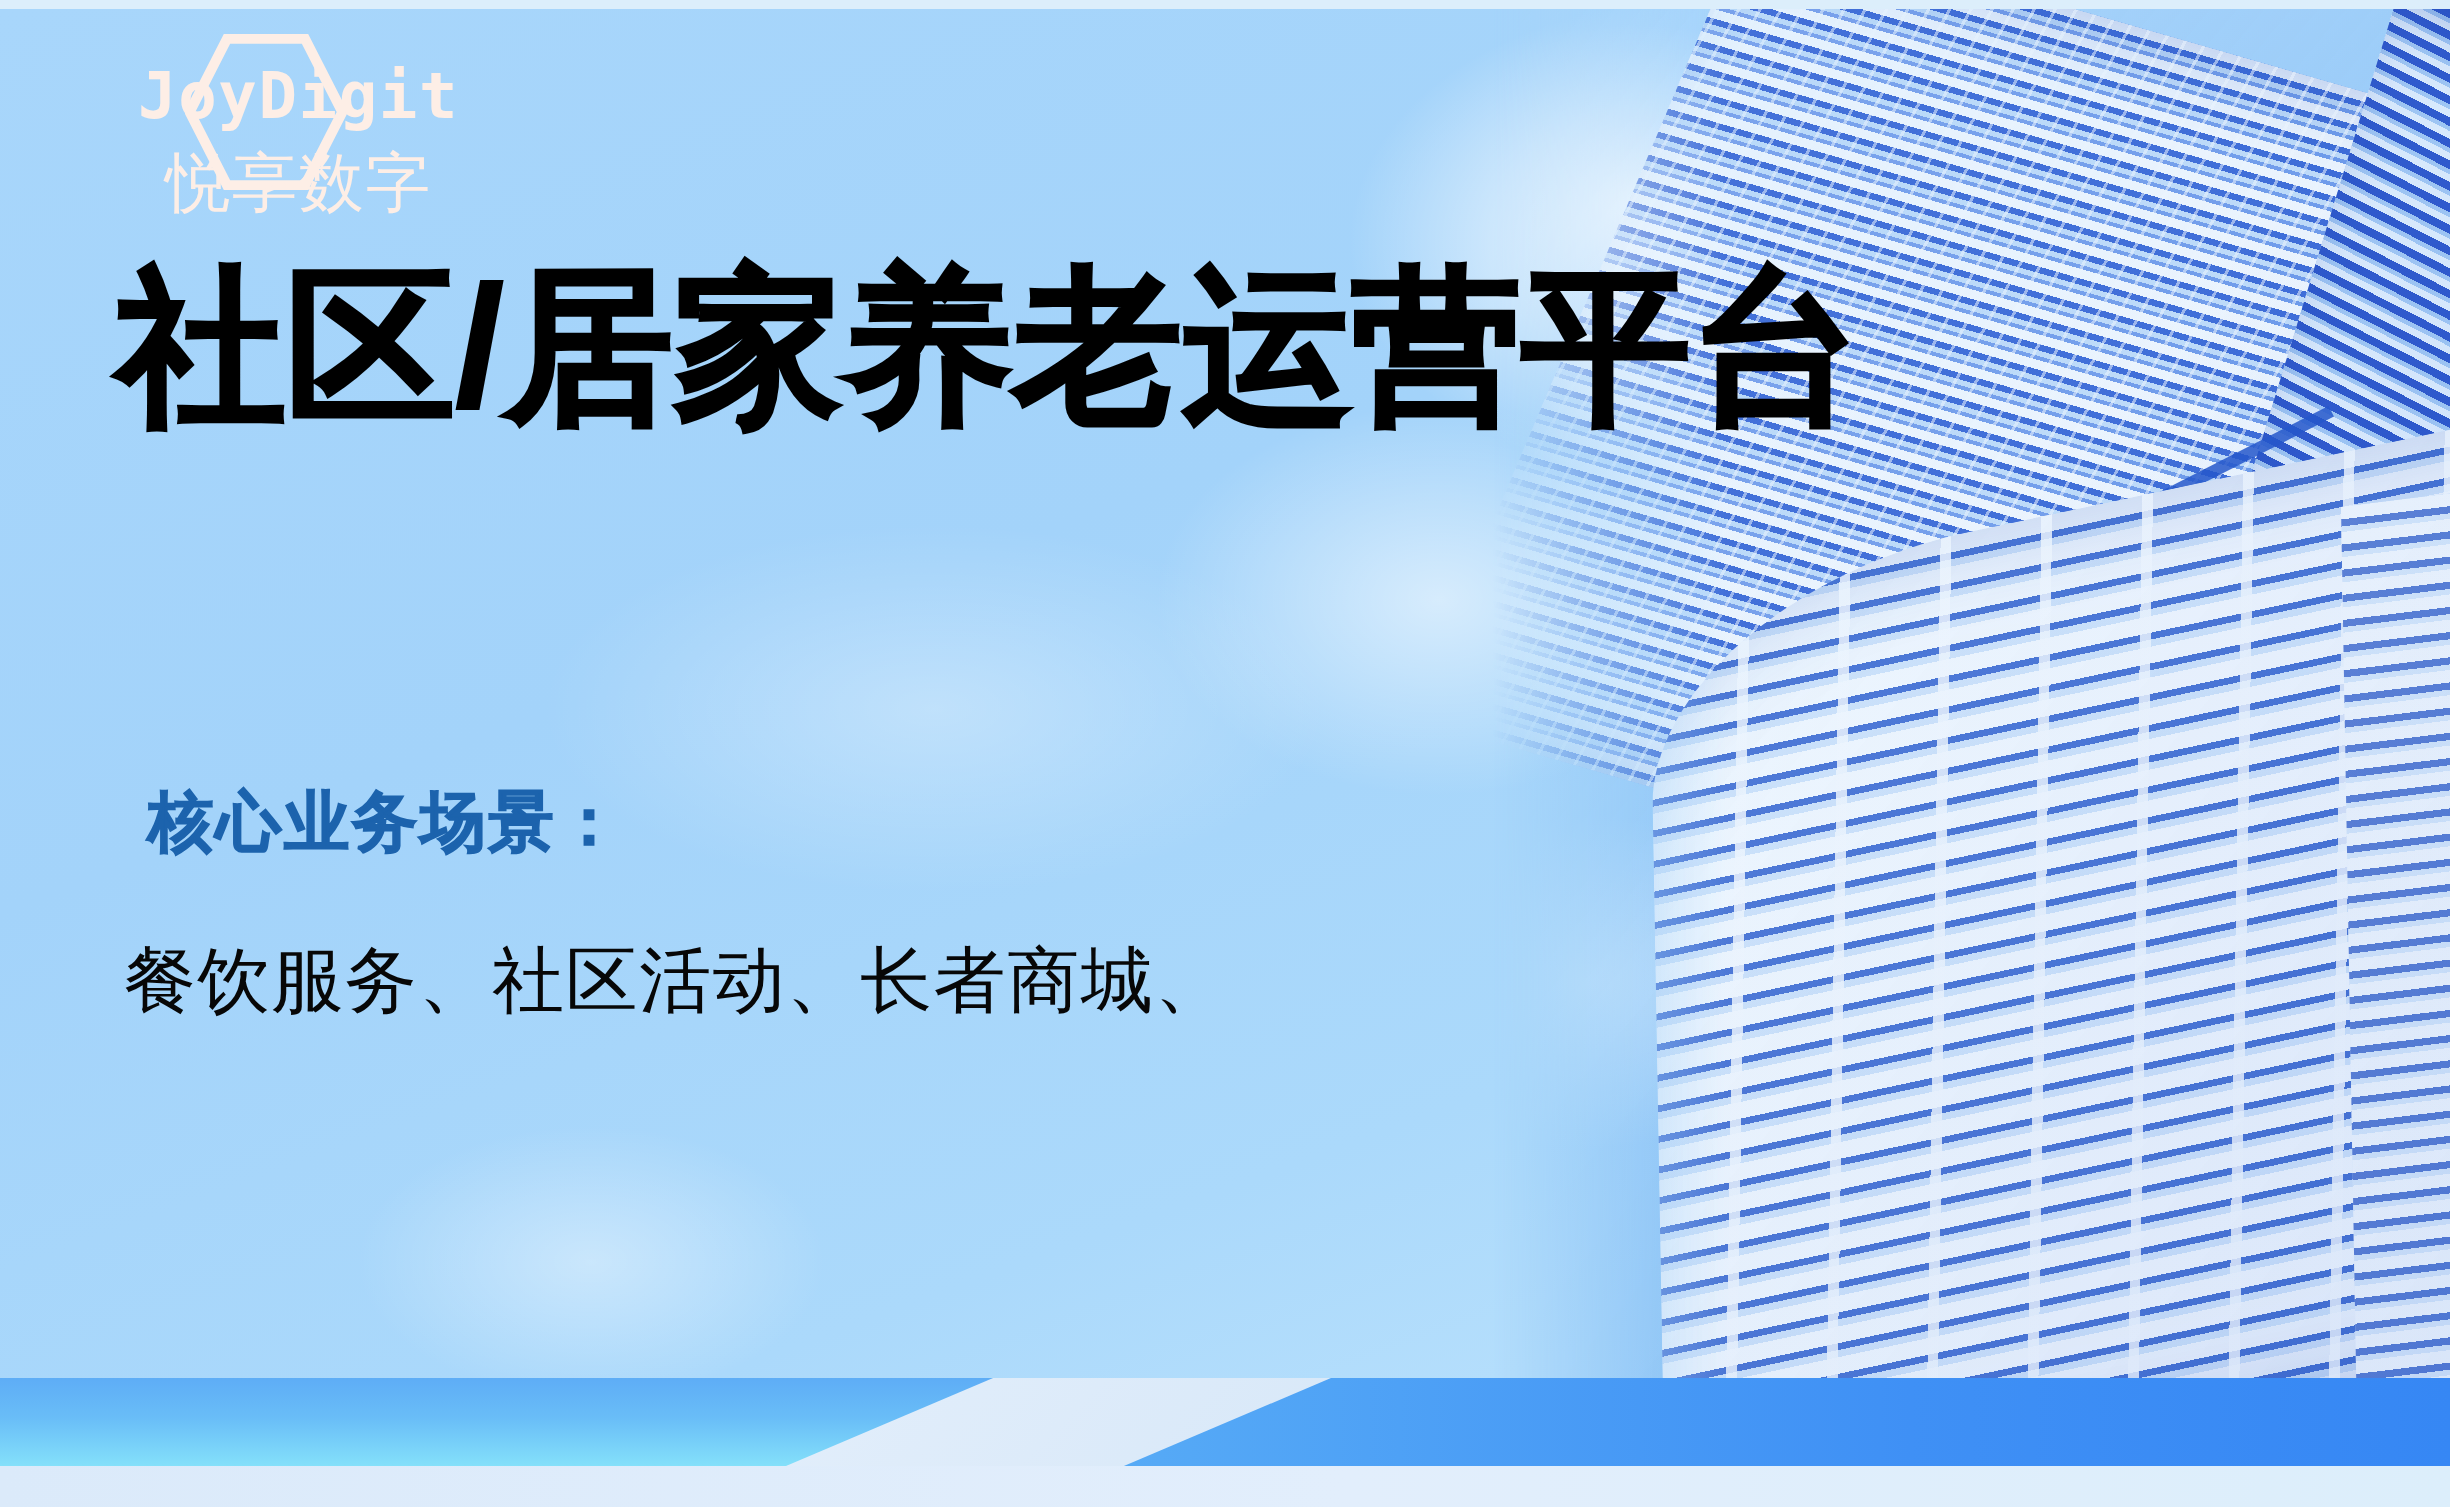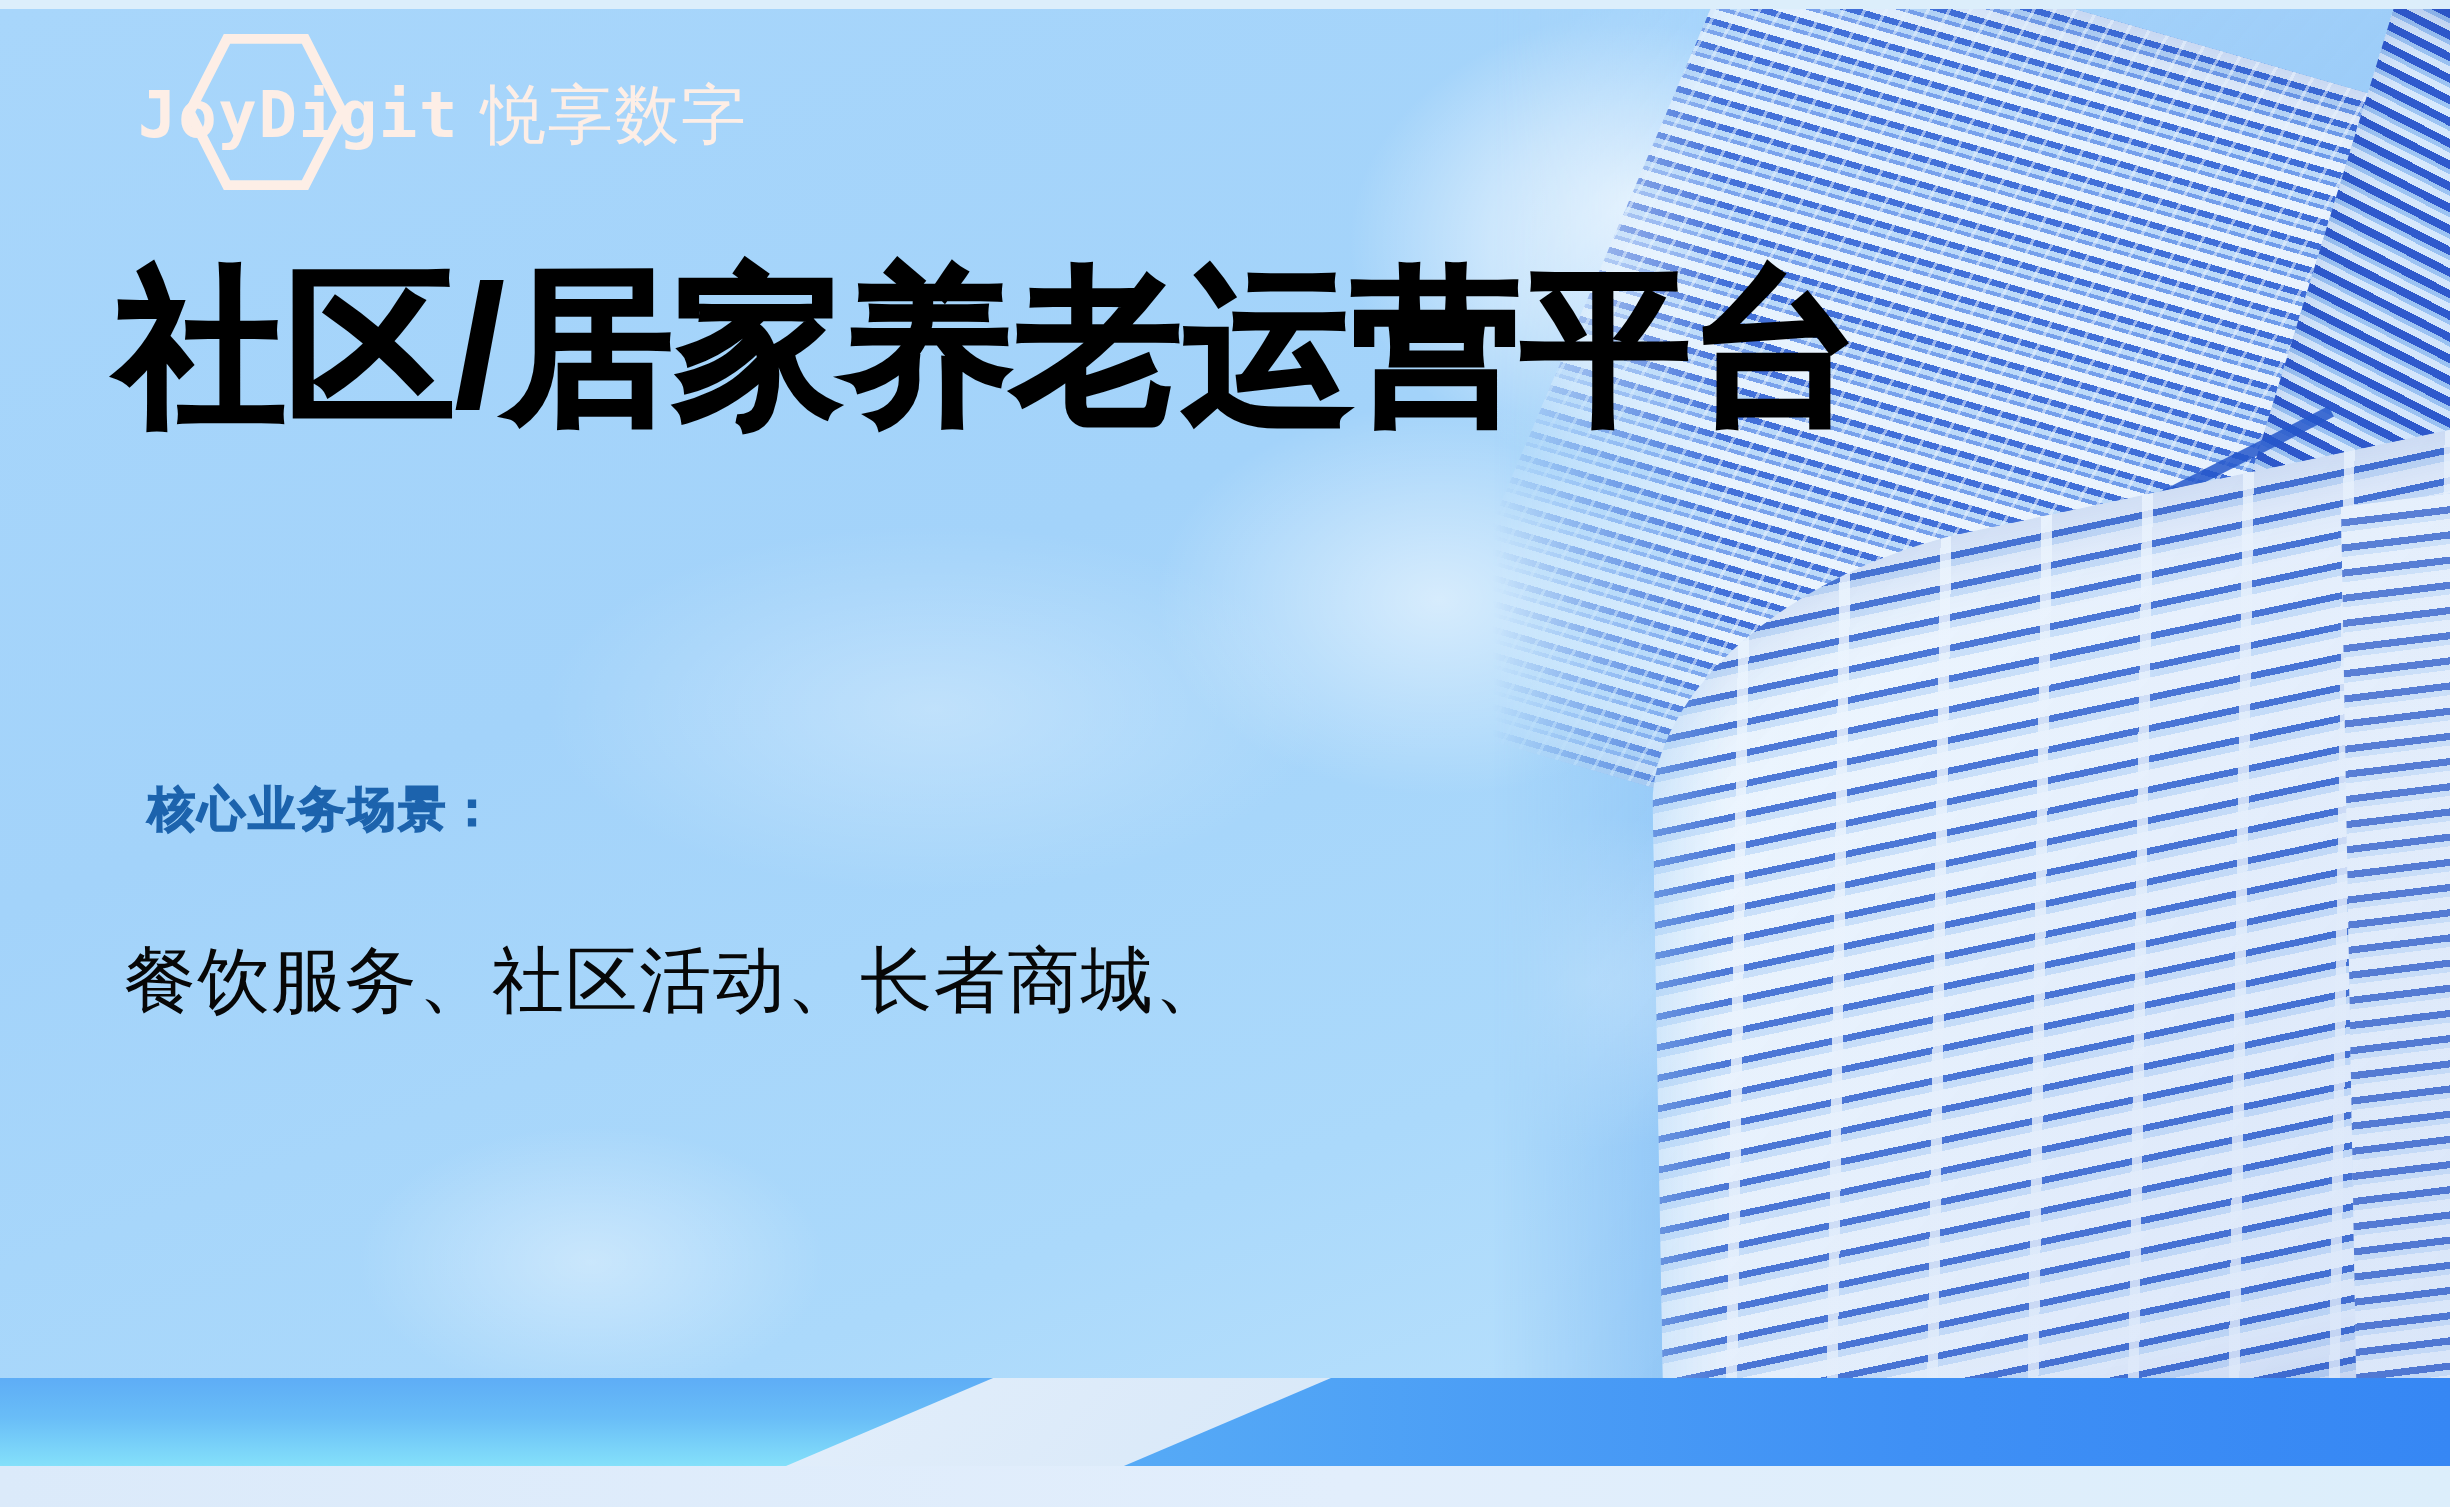--- a/index.html
+++ b/index.html
@@ -141,20 +141,21 @@
     position:absolute; inset:0;
     background:linear-gradient(130deg, rgba(150,205,250,.28) 0%, rgba(120,180,245,.14) 45%, rgba(70,130,225,.20) 100%);
     mix-blend-mode:multiply;
   }
 
   
   .logo {
     position:absolute; left:138px; top:64px;
     display:flex; align-items:center; gap:22px;
     height:101px;
+    flex-direction:column;
   }
   .logo-hex {
     position:absolute; left:47px; top:-30px;
     width:162px; height:156px;
   }
   .logo-hex svg { display:block; }
   .logo-en {
     position:relative;
     font-family:"DejaVu Sans Mono", monospace;
     font-weight:bold;
@@ -181,21 +182,21 @@
     color:#000000;
     white-space:nowrap;
     line-height:1.08;
     text-align:right;
     -webkit-text-stroke:3.9px #000;
   }
 
   
   .subtitle {
     position:absolute; left:148px; top:778px;
-    font-size:47px;
+    font-size:65px;
     font-weight:bold;
     letter-spacing:3.1px;
     color:#1c63ad;
     -webkit-text-stroke:1.6px #1c63ad;
     white-space:nowrap;
   }
 
   
   .body-lines {
     position:absolute; left:124px; top:922px;

